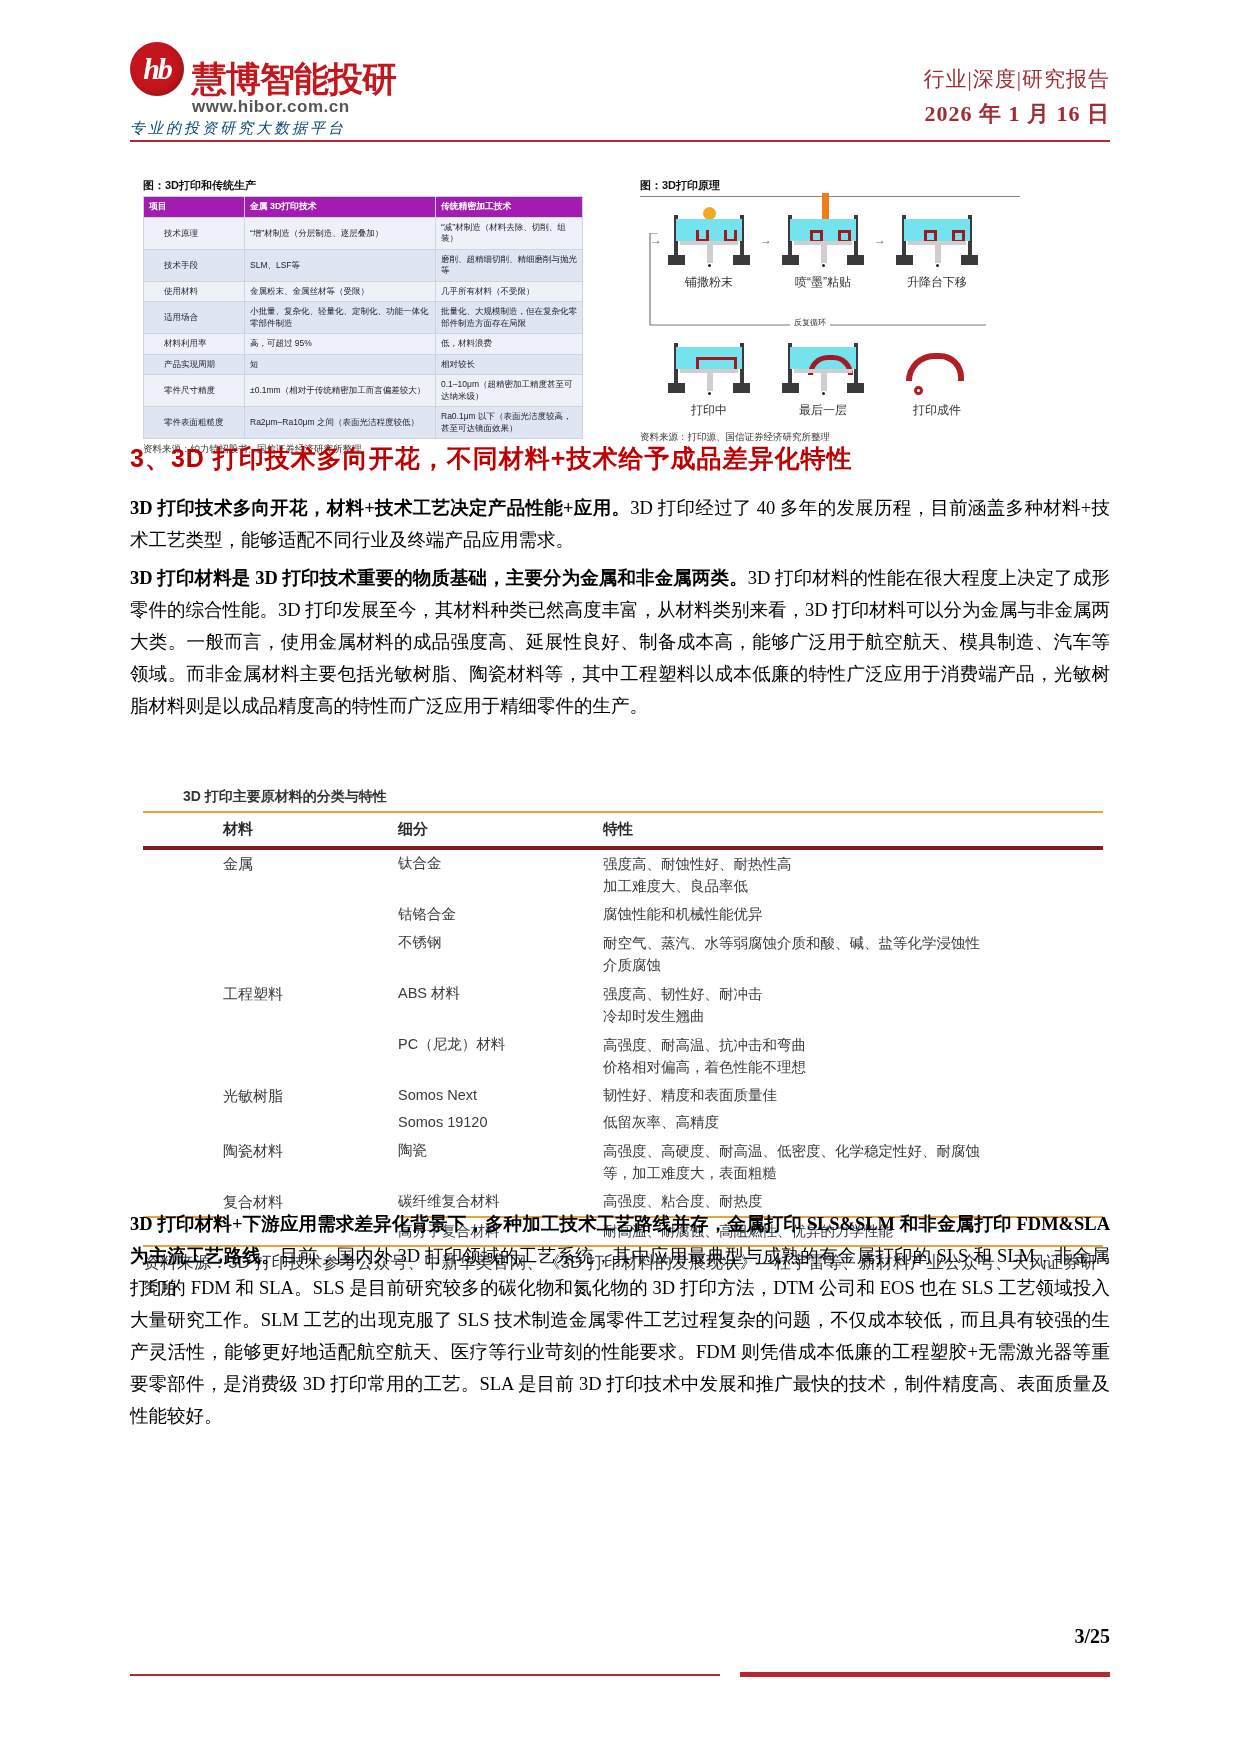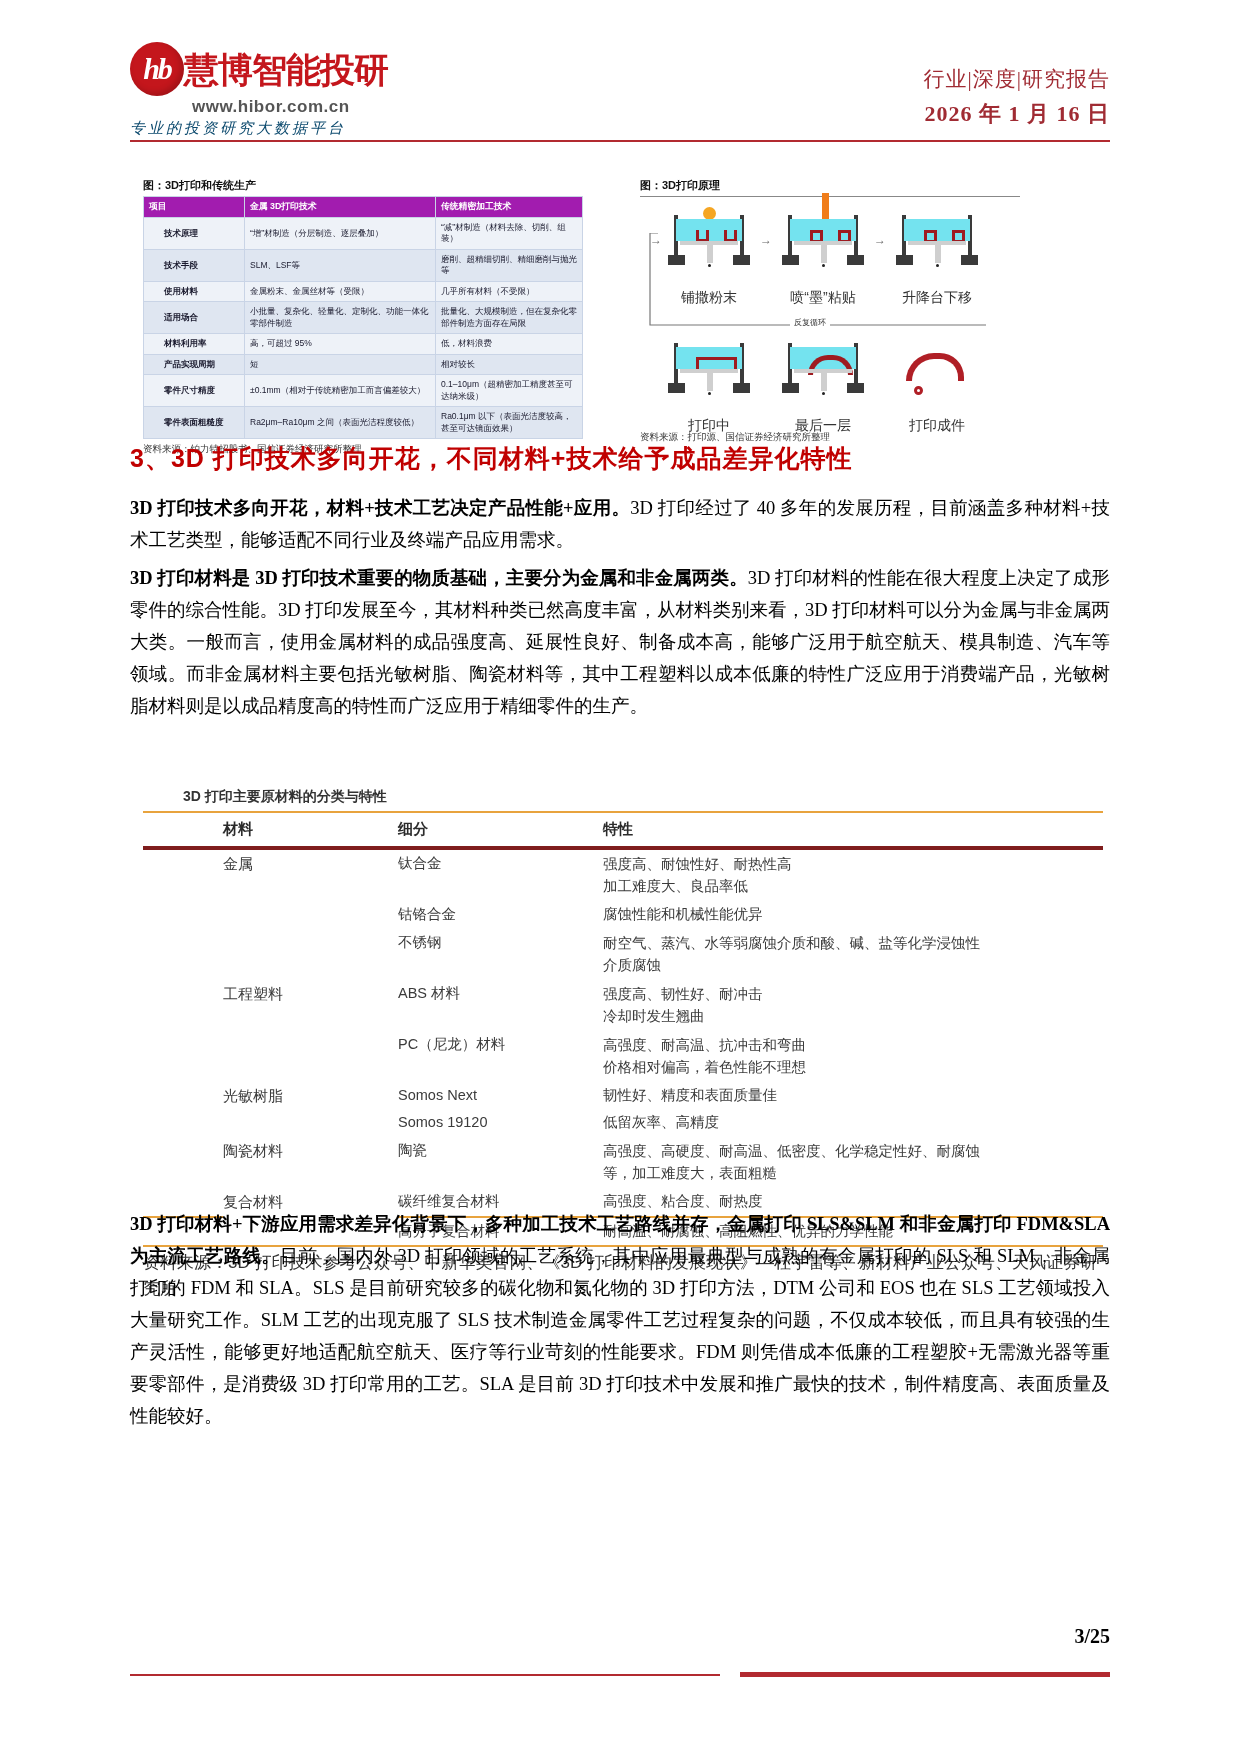--- a/index.html
+++ b/index.html
@@ -31,21 +31,22 @@
   }
   .logo-wrap {
     position: absolute;
     left: 0;
     top: 0;
     width: 300px;
     height: 95px;
   }
   .logo-row {
     display: flex;
-    align-items: center;
+    align-items: flex-end;
+    gap: 8px;
   }
   .logo-mark {
     width: 54px;
     height: 54px;
     border-radius: 50%;
     background: #c4161c;
     display: flex;
     align-items: center;
     justify-content: center;
     color: #fff;
@@ -147,21 +148,21 @@
     border: 1px solid #c9d4e6;
   }
   .cmp-table td {
     border: 1px solid #c9d4e6;
     padding: 4px 5px;
     vertical-align: middle;
     line-height: 1.35;
   }
   .cmp-table tr:nth-child(odd) td { background: #eef2f8; }
   .cmp-table tr:nth-child(even) td { background: #dfe6f1; }
-  .cmp-table td:first-child { font-weight: bold; padding-left: 20px; }
+  .cmp-table td:first-child { font-weight: normal; padding-left: 20px; }
 
   
   .diag-box {
     width: 370px;
     height: 210px;
     position: relative;
     background: #fff;
   }
   .diag-rule {
     width: 100%;
@@ -286,23 +287,23 @@
   .nozzle {
     position: absolute;
     left: 42px;
     top: -18px;
     width: 7px;
     height: 26px;
     background: #f07d1a;
   }
   .stage-label {
     font-family: "Liberation Sans", sans-serif;
-    font-size: 14px;
+    font-size: 12px;
     color: #333;
-    margin-top: 18px;
+    margin-top: 3px;
   }
   .arrow {
     position: absolute;
     font-size: 12px;
     color: #666;
   }
   .loop-label {
     position: absolute;
     font-family: "Liberation Sans", sans-serif;
     font-size: 8px;

